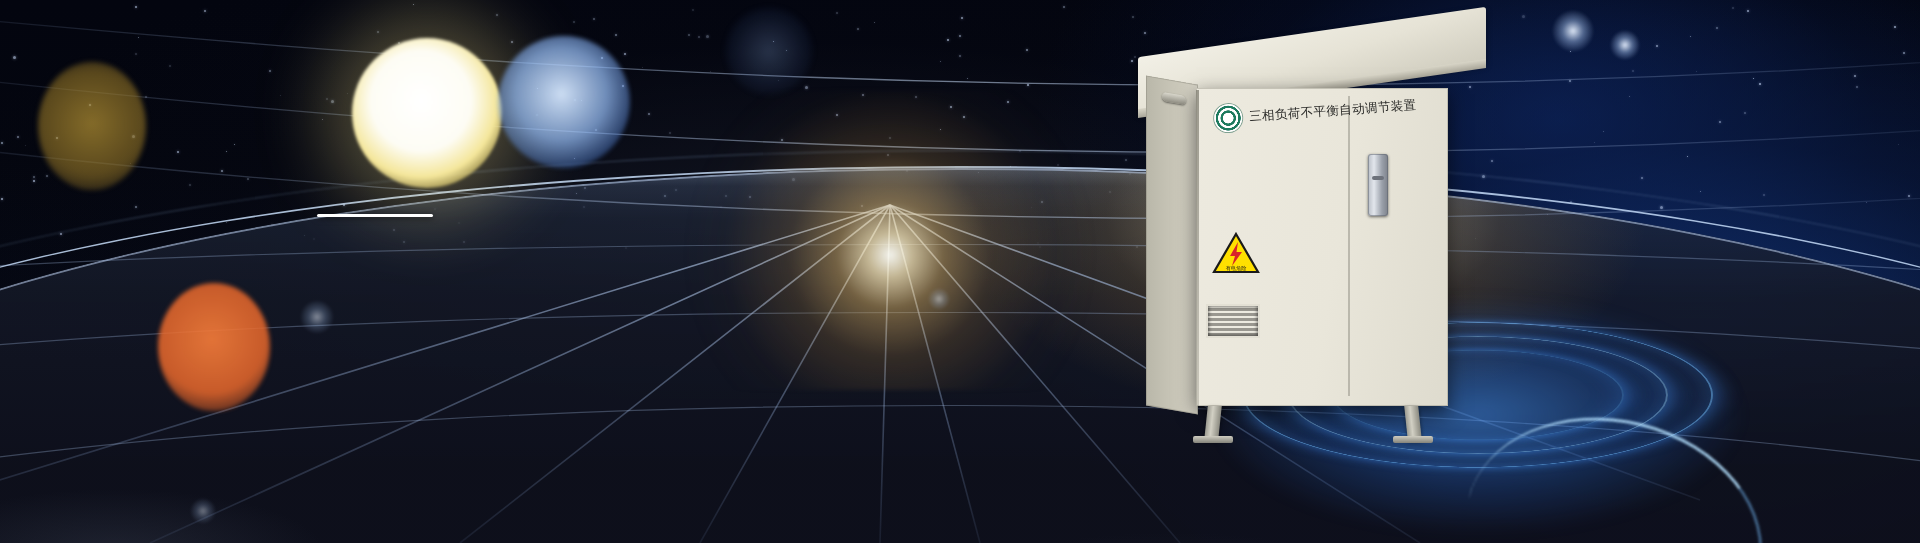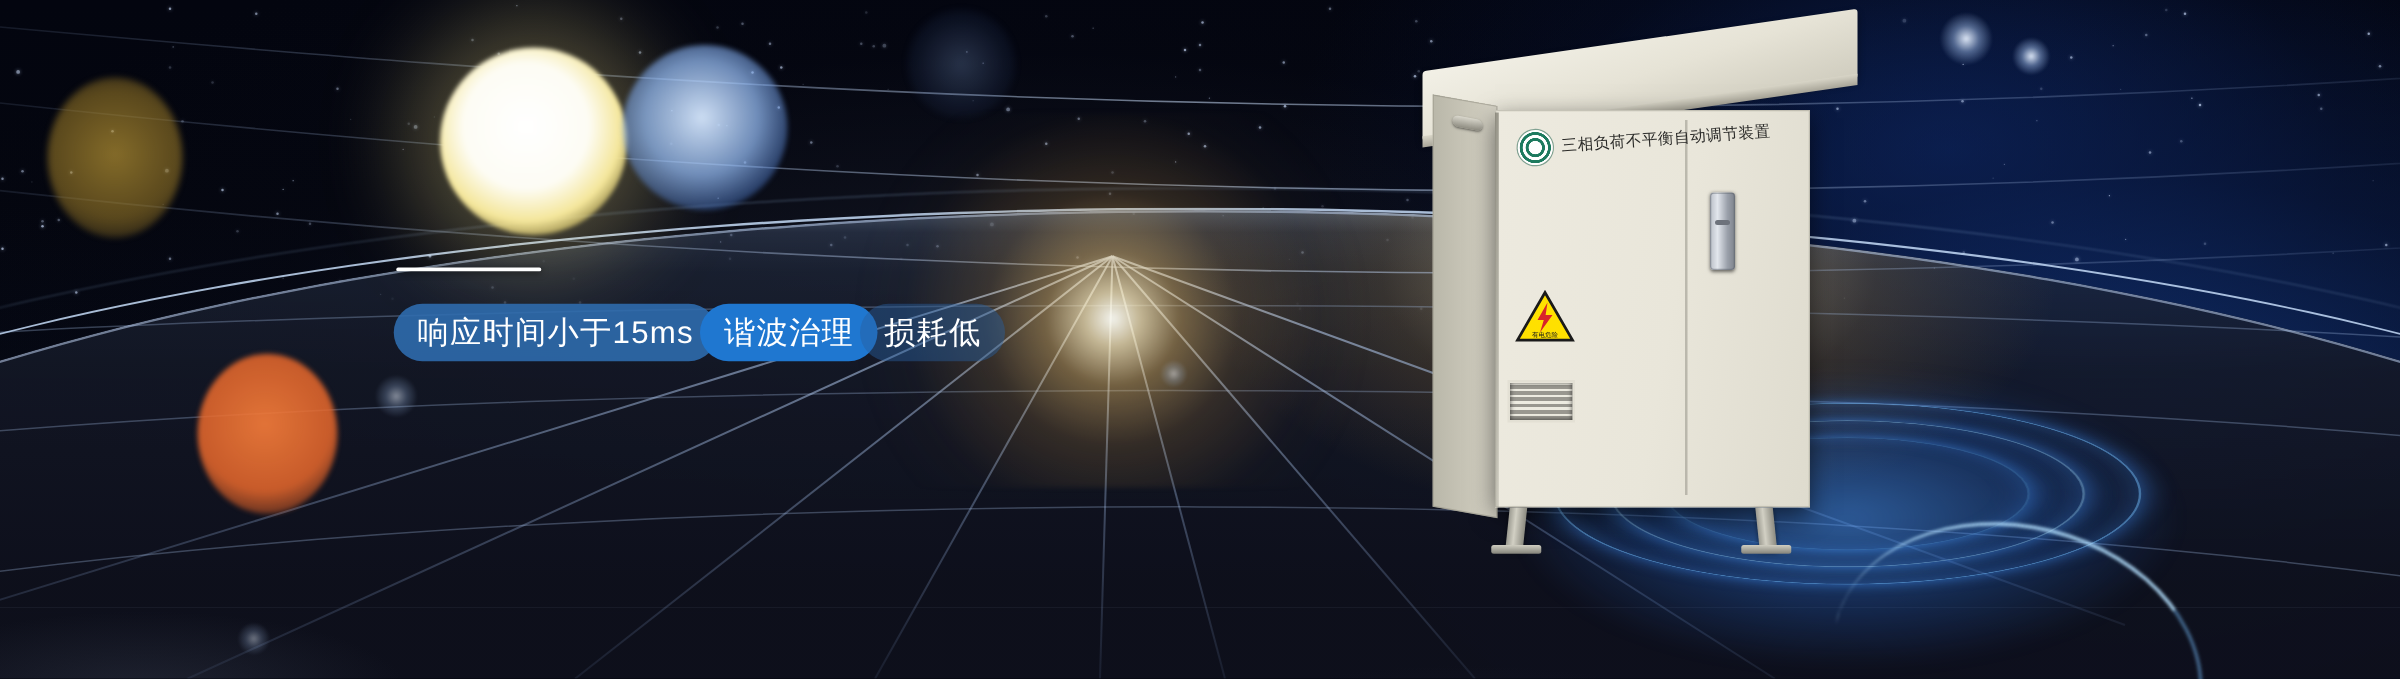--- a/index.html
+++ b/index.html
@@ -609,25 +609,20 @@
   <div class="flare flare-a"></div>
   <div class="flare flare-b"></div>
   <div class="flare flare-c"></div>
   <div class="flare flare-d"></div>
   <div class="flare flare-e"></div>
 
   <div class="copy">
 
     <div class="rule"></div>
 
-    <div class="tags">
-      <span class="tag tag-1">响应时间小于15ms</span>
-      <span class="tag tag-2">谐波治理</span>
-      <span class="tag tag-3">损耗低</span>
-    </div>
   </div>
 
   <div class="product">
 
     <div class="ring-wrap">
       <div class="ring-glow"></div>
       <div class="ring ring-1"></div>
       <div class="ring ring-2"></div>
       <div class="ring ring-3"></div>
       <div class="ring-arc"></div>

